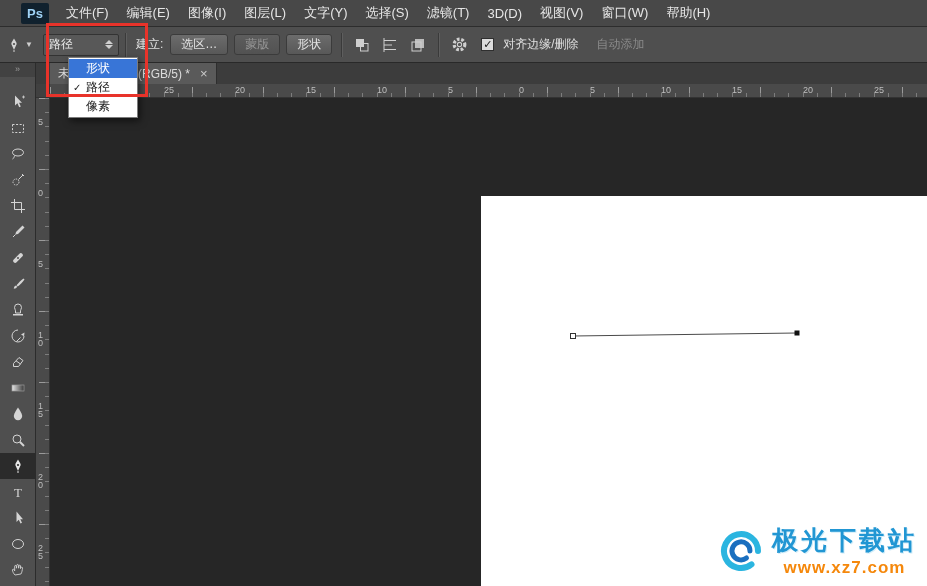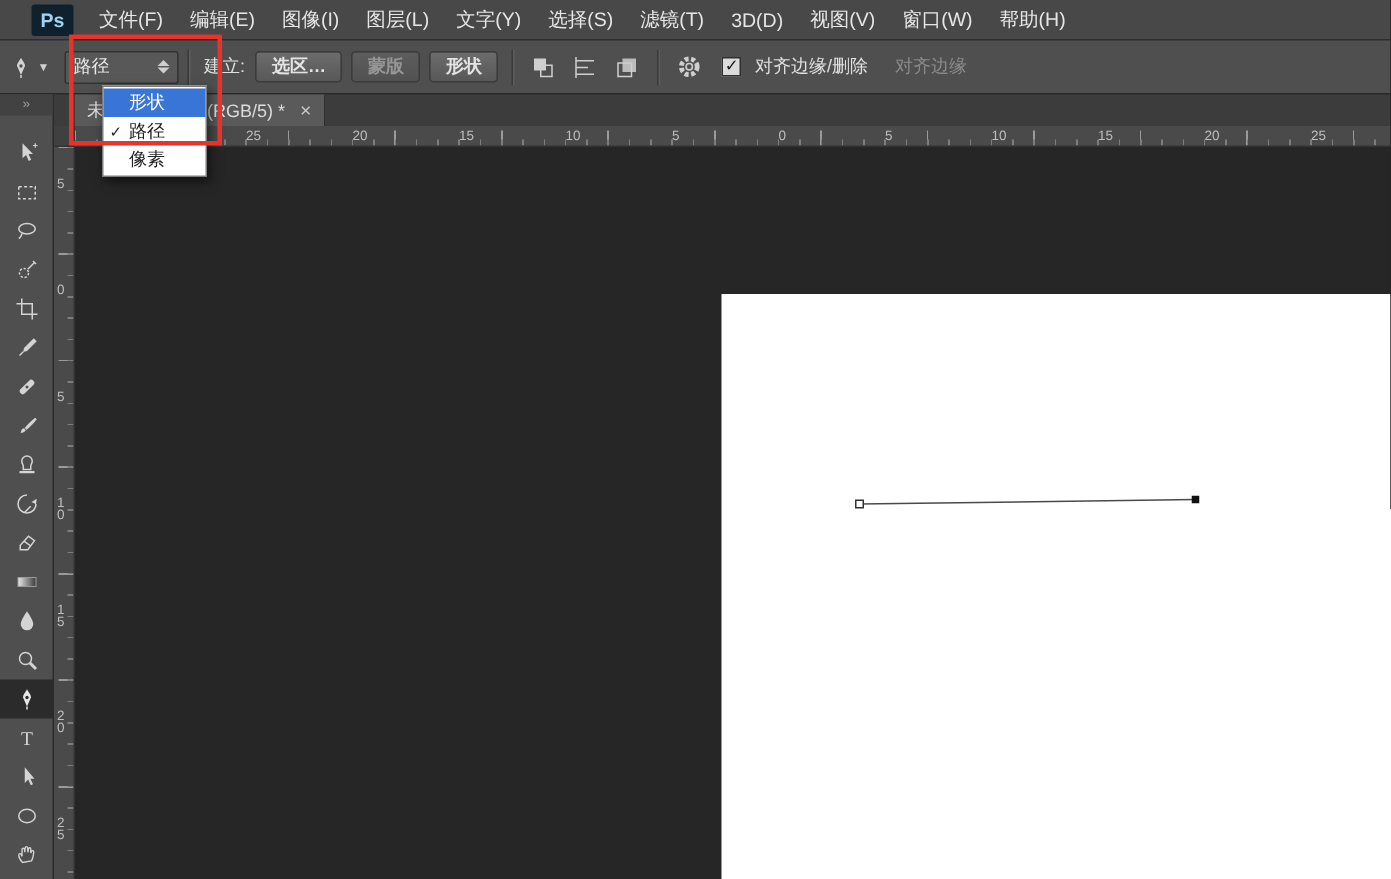--- a/index.html
+++ b/index.html
@@ -23,21 +23,21 @@
   .mode-select { width:76px; height:22px; background:#585858; border:1px solid #333; border-radius:2px;
                  display:flex; align-items:center; padding:0 5px; margin-left:10px; }
   .mode-select .val { flex:1; color:#e8e8e8; }
   .sel-arrows { display:flex; flex-direction:column; gap:1px; }
   .sel-arrows i { width:0; height:0; border-left:4px solid transparent; border-right:4px solid transparent; display:block; }
   .sel-arrows i.up { border-bottom:4px solid #cfcfcf; }
   .sel-arrows i.dn { border-top:4px solid #cfcfcf; }
   .opt-label { color:#e0e0e0; margin:0 4px; }
   .btn { height:21px; padding:4px 10px; background:linear-gradient(#6c6c6c,#585858);
          border:1px solid #3b3b3b; border-radius:3px; color:#e4e4e4; margin:0 3px;
-         display:flex; align-items:center;font-weight:bold; }
+         display:flex; align-items:center; }
   .btn.disabled { color:#969696; background:linear-gradient(#5d5d5d,#525252); }
   .ob-icon { width:24px; height:22px; display:flex; align-items:center; justify-content:center;
              margin:0 2px; border-radius:2px; }
   .checkbox { width:13px; height:13px; background:#dcdcdc; border:1px solid #2f2f2f; color:#161616;
               font-size:11px; line-height:11px; text-align:center; margin:0 5px 0 8px; }
   .disabled-label { color:#8b8b8b; margin-left:14px; }
 
   
   .toolbar { position:absolute; left:0; top:63px; bottom:0; width:36px; background:#4f4f4f;
              border-right:1px solid #2c2c2c; }
@@ -161,21 +161,21 @@
   </div>
   <div class="sep"></div>
   <div class="ob-icon">
     <svg width="17" height="17" viewBox="0 0 16 16">
         <circle cx="8" cy="8" r="5" fill="none" stroke="#cfcfcf" stroke-width="3" stroke-dasharray="2.5 1.6"></circle>
         <circle cx="8" cy="8" r="2" fill="none" stroke="#cfcfcf"></circle>
       </svg>
   </div>
   <div class="checkbox">✓</div>
   <span class="opt-label">对齐边缘/删除</span>
-  <span class="disabled-label">对齐边缘</span>
+  <span class="disabled-label">自动添加</span>
 </div>
 
 <div class="toolbar">
   <div class="tool-header">»</div>
   <div class="tool">
     <svg width="16" height="16" viewBox="0 0 16 16">
         <path d="M5 1.5v10l2.4-2.2 1.8 4 1.6-.8-1.8-3.8H12z" fill="#d4d4d4"></path>
         <path d="M12 3h3M13.5 1.5v3" stroke="#d4d4d4" stroke-width=".8"></path>
       </svg>
   </div>
@@ -330,20 +330,32 @@
       <span class="vnum" style="top: 446px;">2
 5</span>
     </div>
 
   <div class="doc">
     <svg class="pathsvg" width="446" height="390" viewBox="0 0 446 390">
       <line x1="92" y1="140" x2="316" y2="137" stroke="#4a4a4a" stroke-width="1"></line>
       <rect x="89.5" y="137.5" width="5" height="5" fill="#ffffff" stroke="#333"></rect>
       <rect x="313.5" y="134.5" width="5" height="5" fill="#111"></rect>
     </svg>
+    <div class="watermark">
+      <span>
+        <svg width="46" height="46" viewBox="0 0 46 46">
+          <path d="M40 23a17 17 0 1 0-6.5 13.4" stroke="#2bb5e0" stroke-width="6" fill="none" stroke-linecap="round"></path>
+          <path d="M32 23a9 9 0 1 0-3.5 7" stroke="#1a6fbf" stroke-width="5" fill="none" stroke-linecap="round"></path>
+        </svg>
+      </span>
+      <span class="wm-col">
+        <span class="wm-title">极光下载站</span>
+        <span class="wm-url">www.xz7.com</span>
+      </span>
+    </div>
   </div>
 </div>
 
 <div class="mode-menu">
   <div class="mode-item hl">
     <span>形状</span>
   </div>
   <div class="mode-item">
     <span class="mode-check">✓</span>
     <span>路径</span>

